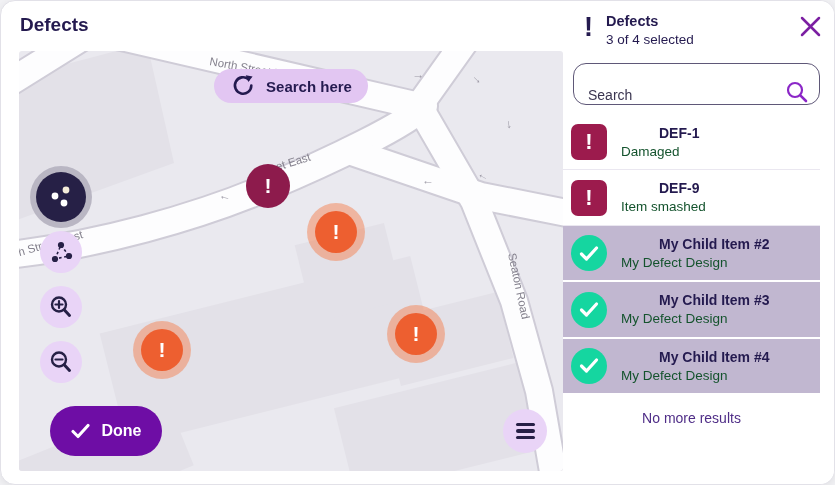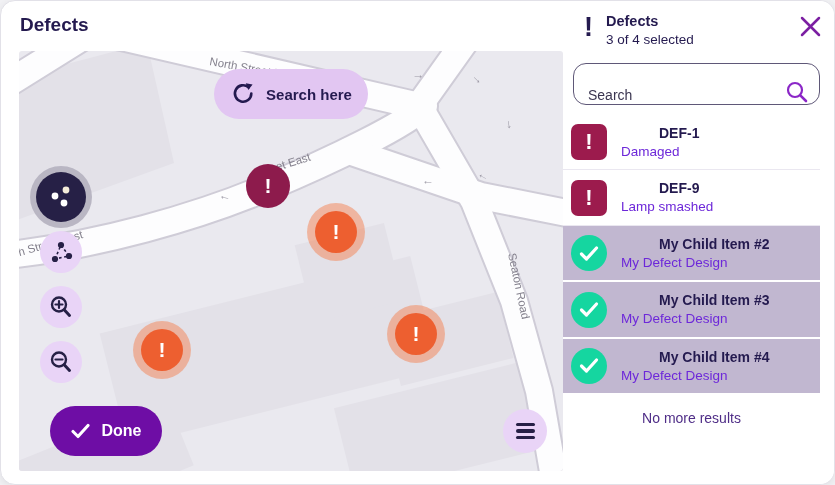--- a/index.html
+++ b/index.html
@@ -19,21 +19,21 @@
 
   .ctl{position:absolute;width:42px;height:42px;border-radius:50%;background:#e9d4f7;border:none;
        display:flex;align-items:center;justify-content:center;cursor:pointer;padding:0;}
   .ctl-cluster-wrap{position:absolute;left:11px;top:115px;width:62px;height:62px;border-radius:50%;
        background:#b9b6c3;display:flex;align-items:center;justify-content:center;border:none;cursor:pointer;padding:0;}
   .ctl-cluster{width:50px;height:50px;border-radius:50%;background:#262046;display:flex;
        align-items:center;justify-content:center;}
 
   .pill{position:absolute;border:none;border-radius:26px;display:flex;align-items:center;
         justify-content:center;gap:12px;cursor:pointer;font-family:inherit;}
-  .search-here{left:195px;top:18px;width:154px;height:50px;background:#e2c6f2;color:#241a4f;
+  .search-here{left:195px;top:18px;width:154px;height:34px;background:#e2c6f2;color:#241a4f;
         font-size:15px;font-weight:700;}
   .done-btn{left:31px;top:355px;width:112px;height:50px;background:#6e0da5;color:#ffffff;
         font-size:16px;font-weight:700;}
   .hamburger{position:absolute;left:484px;top:358px;width:44px;height:44px;border-radius:50%;
         background:#e9d4f7;border:none;display:flex;flex-direction:column;align-items:center;
         justify-content:center;gap:3px;cursor:pointer;}
   .hamburger span{display:block;width:19px;height:3.5px;border-radius:2px;background:#262046;}
 
   
   .sidebar{position:absolute;left:562px;top:0;width:273px;height:485px;background:#ffffff;}
@@ -53,21 +53,21 @@
 
   .list{padding-right:16px;}
   .row{display:flex;align-items:center;gap:14px;padding:9px 6px 9px 8px;min-height:36px;cursor:pointer;}
   .row.defect{background:#ffffff;border-bottom:1px solid #eae7f0;}
   .row.selected{background:#c1b7d0;border-bottom:2px solid #ffffff;}
   .badge{flex:0 0 36px;width:36px;height:36px;border-radius:7px;background:#9c1b4d;color:#fff;
         display:flex;align-items:center;justify-content:center;font-size:22px;font-weight:800;}
   .check{flex:0 0 36px;width:36px;height:36px;border-radius:50%;background:#15d6a0;display:flex;
         align-items:center;justify-content:center;}
   .row .t1{font-size:14px;font-weight:700;color:#241a4f;line-height:1.35;padding-left:38px;}
-  .row .t2{font-size:13.5px;color:#6d28d9;line-height:1.3;}
+  .row .t2{font-size:13.5px;color:#14532d;line-height:1.3;}
   .list-footer{text-align:center;margin-top:15px;font-size:14px;color:#4f2d87;}
 </style>
 </head>
 <body>
 
 <div class="window">
   <div class="page-title">Defects</div>
 
   <div class="map-area">
     <svg class="map-svg" width="544" height="420" viewBox="0 0 544 420">
@@ -225,21 +225,21 @@
         <span class="badge">!</span>
         <span>
             <span class="t1" style="display:block">DEF-1</span>
               <span class="t2" style="display:block">Damaged</span>
           </span>
       </div>
       <div class="row defect">
         <span class="badge">!</span>
         <span>
             <span class="t1" style="display:block">DEF-9</span>
-              <span class="t2" style="display:block">Lamp smashed</span>
+              <span class="t2" style="display:block">Item smashed</span>
           </span>
       </div>
       <div class="row selected">
         <span class="check">
           <svg width="20" height="17" viewBox="0 0 20 17">
               <polyline points="2.5,9 7.5,14 17.5,3" fill="none" stroke="#ffffff" stroke-width="3.2" stroke-linecap="round" stroke-linejoin="round"></polyline>
             </svg>
         </span>
         <span>
             <span class="t1" style="display:block">My Child Item #2</span>

